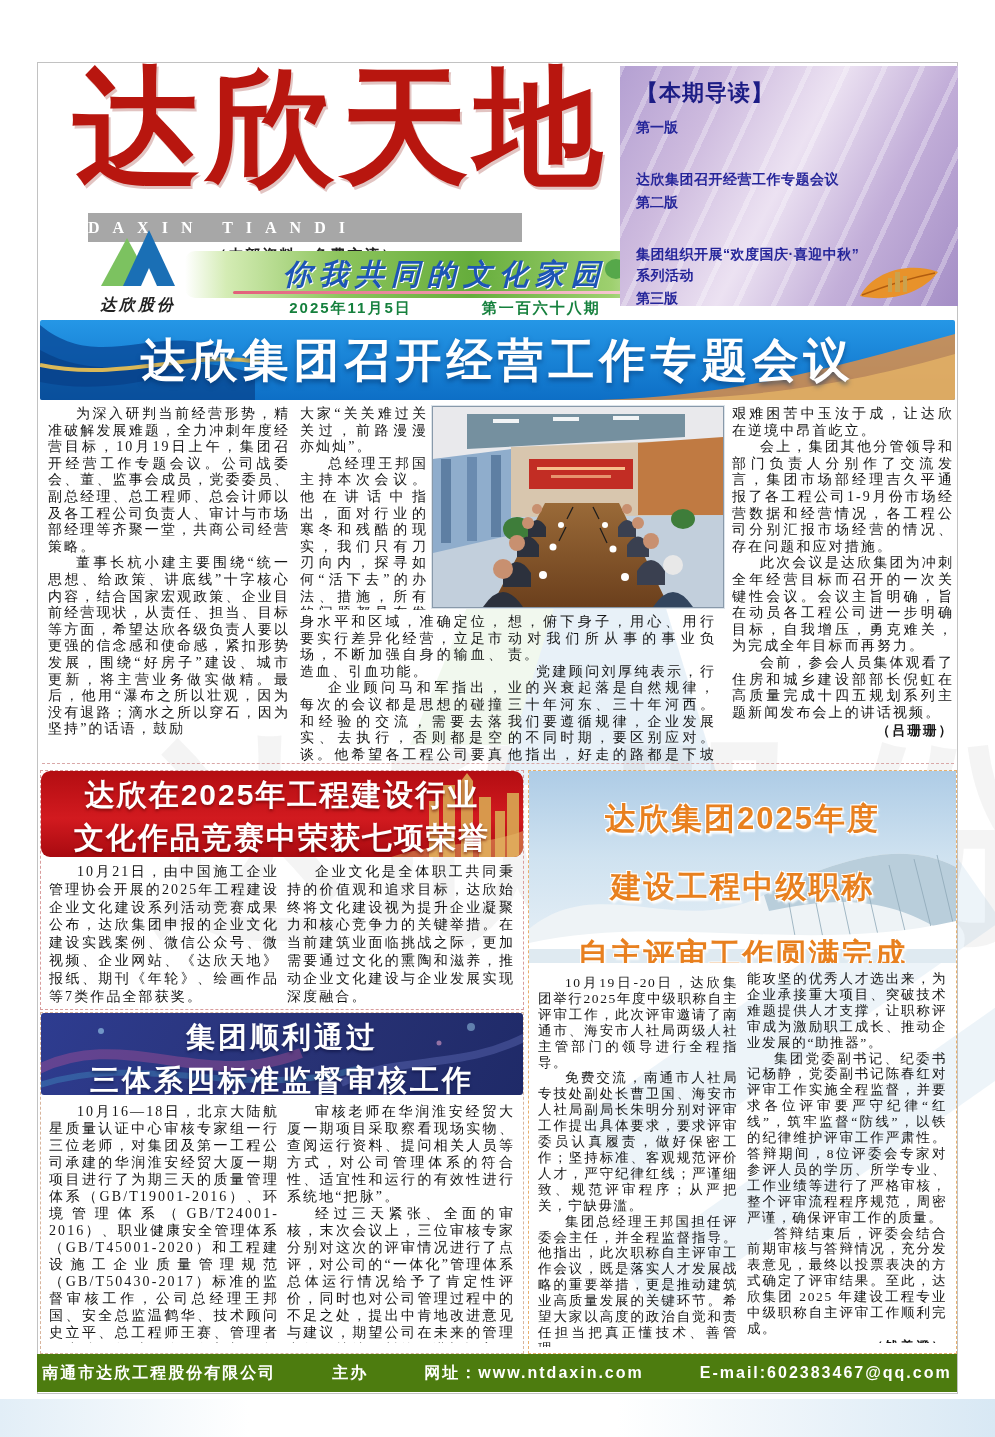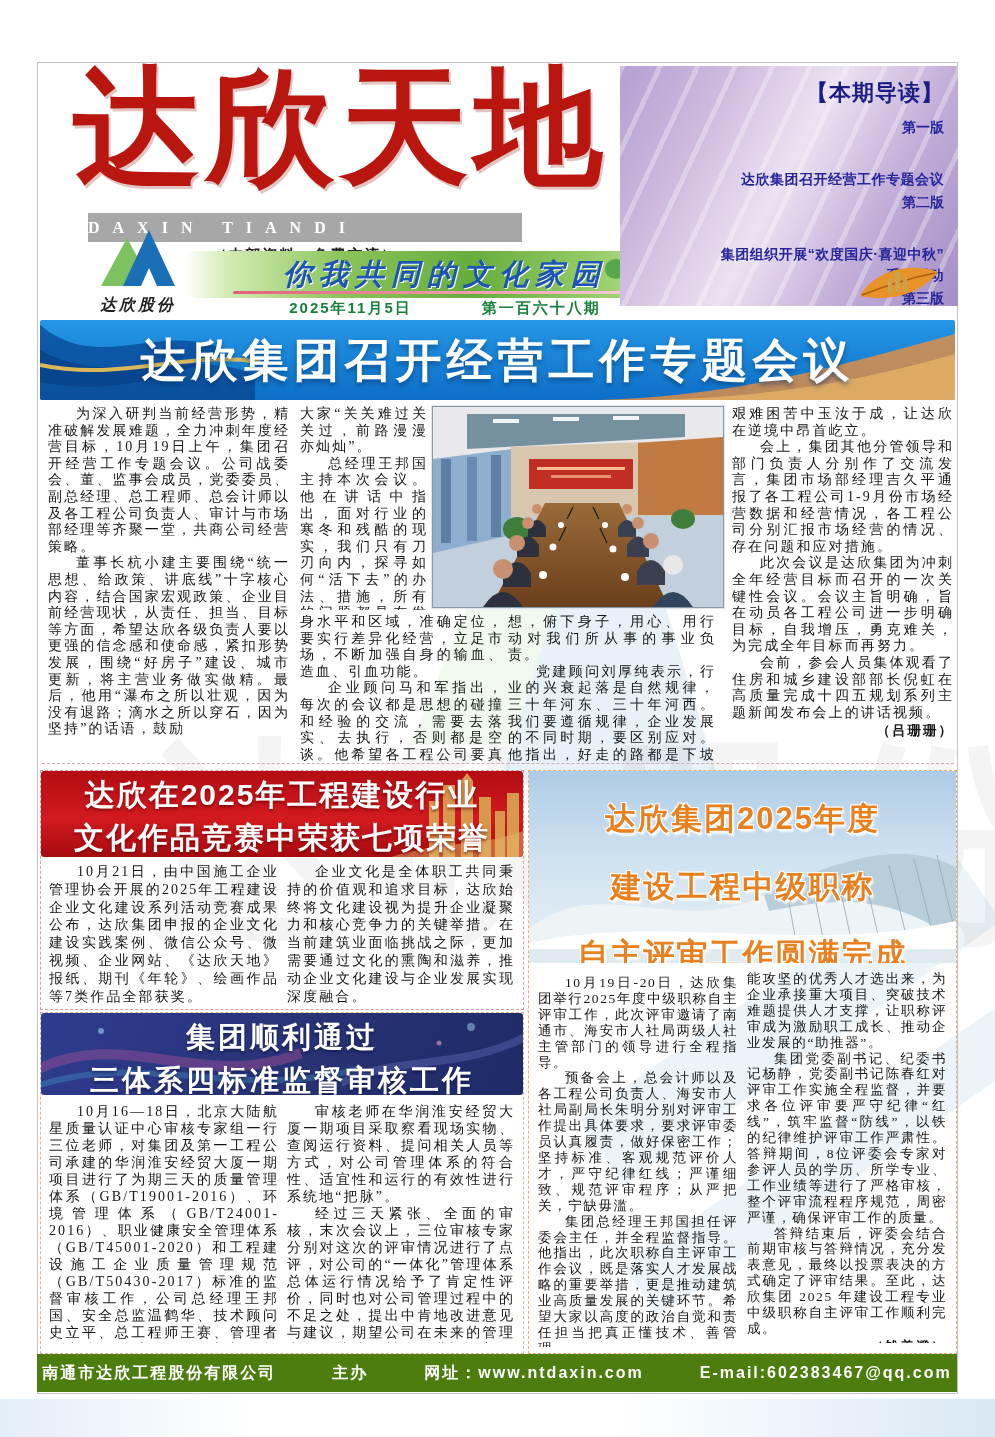--- a/index.html
+++ b/index.html
@@ -36,33 +36,33 @@
   .slogan-underline{position:absolute;left:48px;right:38px;bottom:4px;height:3px;
     background:linear-gradient(90deg,#e2607a,#f2aebe 70%,#f8d7de);border-radius:2px;}
   .tree{position:absolute;border-radius:50%;}
   .date-row{left:185px;top:299px;width:520px;display:flex;justify-content:center;gap:70px;
     font-size:15px;font-weight:bold;color:#15803d;letter-spacing:2px;z-index:2;}
   
   .guide{left:620px;top:66px;width:338px;height:240px;z-index:2;overflow:hidden;
     background:linear-gradient(118deg,#b4a0d2 0%,#cdbade 24%,#ece2f2 48%,#c3afd9 72%,#a48ec6 100%);}
   .guide::before{content:"";position:absolute;inset:0;
     background:repeating-linear-gradient(115deg,rgba(255,255,255,.30) 0 5px,rgba(255,255,255,0) 5px 34px);}
-  .guide-inner{position:relative;padding:12px 14px 0 16px;text-align:right;}
+  .guide-inner{position:relative;padding:12px 14px 0 16px;}
   .guide-title{font-size:22px;font-weight:bold;color:#1c1c85;letter-spacing:1px;margin-bottom:9px;}
   .guide-item{display:flex;margin-bottom:2px;flex-direction:column;}
   .guide-page{flex:0 0 52px;font-size:14px;font-weight:bold;color:#26269a;line-height:21px;}
   .guide-lines{flex:1;font-size:14px;font-weight:bold;color:#26269a;line-height:21px;letter-spacing:.5px;}
   .guide-leaf{position:absolute;right:18px;bottom:6px;z-index:1;}
   
   .main-banner{left:40px;top:320px;width:915px;height:80px;z-index:2;overflow:hidden;border-radius:2px;
     background:linear-gradient(180deg,#2597e6 0%,#0d6fc6 100%);}
   .main-banner h1{position:relative;margin:0;text-align:center;line-height:80px;color:#fff;
     font-size:46px;font-weight:bold;letter-spacing:5px;text-shadow:0 3px 5px rgba(0,45,100,.55);}
   .banner-deco{position:absolute;inset:0;}
-  .red-banner{position:relative;height:86px;overflow:hidden;border-radius:3px;
+  .red-banner{position:relative;height:86px;overflow:hidden;border-radius:9px;
     background:linear-gradient(180deg,#b30d12 0%,#d21a1f 55%,#a80a10 100%);}
   .red-banner .hl{position:relative;text-align:center;color:#fff;font-weight:bold;font-size:30px;
     line-height:39px;letter-spacing:2px;padding-top:4px;text-shadow:0 2px 3px rgba(90,0,0,.6);z-index:2;}
   .indigo-banner{position:relative;height:82px;overflow:hidden;border-radius:3px;
     background:linear-gradient(115deg,#2e3c90 0%,#283275 55%,#1f2a68 100%);}
   .indigo-banner .hl{position:relative;text-align:center;color:#fff;font-weight:bold;font-size:29px;
     line-height:37px;letter-spacing:3px;padding-top:6px;text-shadow:0 2px 3px rgba(10,15,60,.6);z-index:2;}
   .sky-banner{position:relative;height:192px;overflow:hidden;
     background:linear-gradient(180deg,#aecce6 0%,#cfe2f0 45%,#e9f1f7 100%);}
   .sky-banner .hl{position:relative;text-align:center;color:#e8801f;font-weight:bold;font-size:31px;
@@ -339,21 +339,21 @@
       <path d="M0,172 C130,142 280,184 427,150 L427,192 L0,192 Z" fill="#ffffff"></path>
       <rect x="0" y="178" width="427" height="14" fill="#dfeaf1"></rect>
     </svg>
     <div class="hl">达欣集团2025年度</div>
     <div class="hl">建设工程中级职称</div>
     <div class="hl">自主评审工作圆满完成</div>
   </div>
   <div class="two-col" style="height:386px;">
     <div class="abs bodytext" style="left:9px;top:12px;width:200px;height:372px;font-size:13.5px;line-height:15.9px;letter-spacing:1.6px;">
       <p>10月19日-20日，达欣集团举行2025年度中级职称自主评审工作，此次评审邀请了南通市、海安市人社局两级人社主管部门的领导进行全程指导。</p>
-      <p>预备会上，总会计师以及各工程公司负责人、海安市人社局副局长朱明分别对评审工作提出具体要求，要求评审委员认真履责，做好保密工作；坚持标准、客观规范评价人才，严守纪律红线；严谨细致、规范评审程序；从严把关，宁缺毋滥。</p>
+      <p>免费交流，南通市人社局专技处副处长曹卫国、海安市人社局副局长朱明分别对评审工作提出具体要求，要求评审委员认真履责，做好保密工作；坚持标准、客观规范评价人才，严守纪律红线；严谨细致、规范评审程序；从严把关，宁缺毋滥。</p>
       <p>集团总经理王邦国担任评委会主任，并全程监督指导。他指出，此次职称自主评审工作会议，既是落实人才发展战略的重要举措，更是推动建筑业高质量发展的关键环节。希望大家以高度的政治自觉和责任担当把真正懂技术、善管理、</p>
     </div>
     <div class="abs bodytext" style="left:218px;top:8px;width:200px;height:372px;font-size:13.5px;line-height:15.9px;letter-spacing:1.6px;">
       <p class="cont">能攻坚的优秀人才选出来，为企业承接重大项目、突破技术难题提供人才支撑，让职称评审成为激励职工成长、推动企业发展的“助推器”。</p>
       <p>集团党委副书记、纪委书记杨静，党委副书记陈春红对评审工作实施全程监督，并要求各位评审要严守纪律“红线”，筑牢监督“防线”，以铁的纪律维护评审工作严肃性。答辩期间，8位评委会专家对参评人员的学历、所学专业、工作业绩等进行了严格审核，整个评审流程程序规范，周密严谨，确保评审工作的质量。</p>
       <p>答辩结束后，评委会结合前期审核与答辩情况，充分发表意见，最终以投票表决的方式确定了评审结果。至此，达欣集团 2025 年建设工程专业中级职称自主评审工作顺利完成。</p>
       <div class="byline">（钱美澄）</div>
     </div>
   </div>
 </section>

